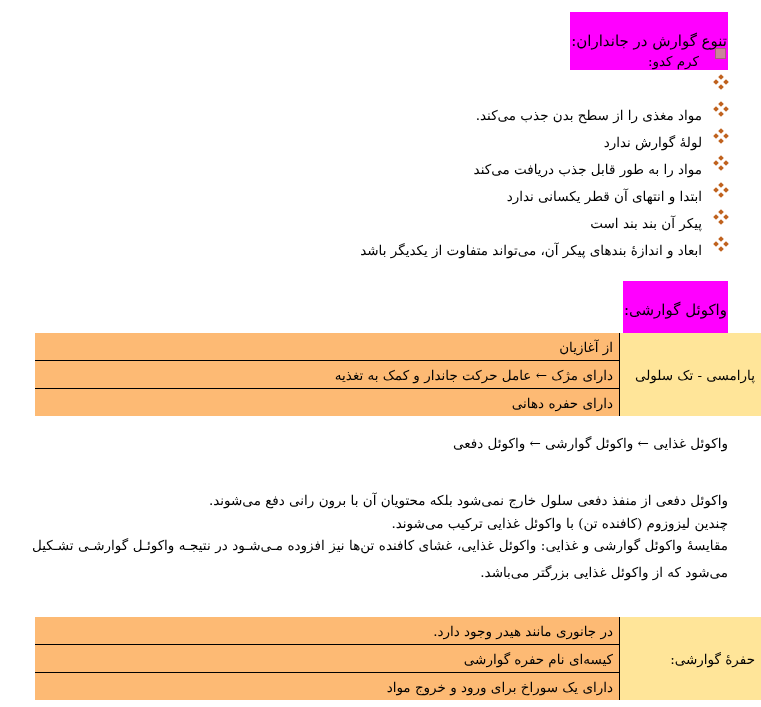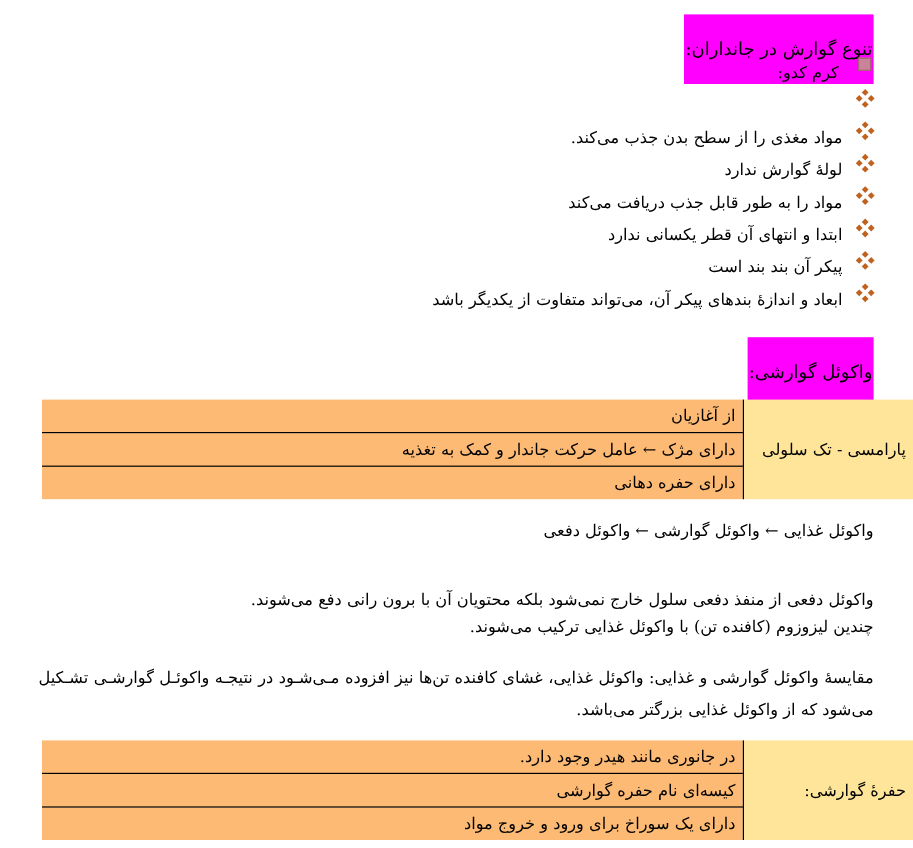--- a/index.html
+++ b/index.html
@@ -112,21 +112,21 @@
   </tr>
   <tr class="last">
     <td class="cell">دارای حفره دهانی</td>
   </tr>
 </tbody>
   </table>
 
 <div class="para" style="top:430px;">واکوئل غذایی ← واکوئل گوارشی ← واکوئل دفعی</div>
 <div class="para" style="top:448px;margin-top:39px;">واکوئل دفعی از منفذ دفعی سلول خارج نمی‌شود بلکه محتویان آن با برون رانی دفع می‌شوند.</div>
 <div class="para" style="top:510px;">چندین لیزوزوم (کافنده تن) با واکوئل غذایی ترکیب می‌شوند.</div>
-<div class="para wrap" style="top:552px;">مقایسهٔ واکوئل گوارشی و غذایی: واکوئل غذایی، غشای کافنده تن‌ها نیز افزوده مـی‌شـود در نتیجـه واکوئـل گوارشـی تشـکیل می‌شود که از واکوئل غذایی بزرگتر می‌باشد.</div>
+<div class="para wrap" style="top:532px;">مقایسهٔ واکوئل گوارشی و غذایی: واکوئل غذایی، غشای کافنده تن‌ها نیز افزوده مـی‌شـود در نتیجـه واکوئـل گوارشـی تشـکیل می‌شود که از واکوئل غذایی بزرگتر می‌باشد.</div>
 
 <table class="info" style="top:617px;">
   <tbody>
       <tr class="first">
     <td class="label" rowspan="3">حفرهٔ گوارشی:</td>
     <td class="cell">در جانوری مانند هیدر وجود دارد.</td>
   </tr>
   <tr class="mid">
     <td class="cell">کیسه‌ای نام حفره گوارشی</td>
   </tr>

